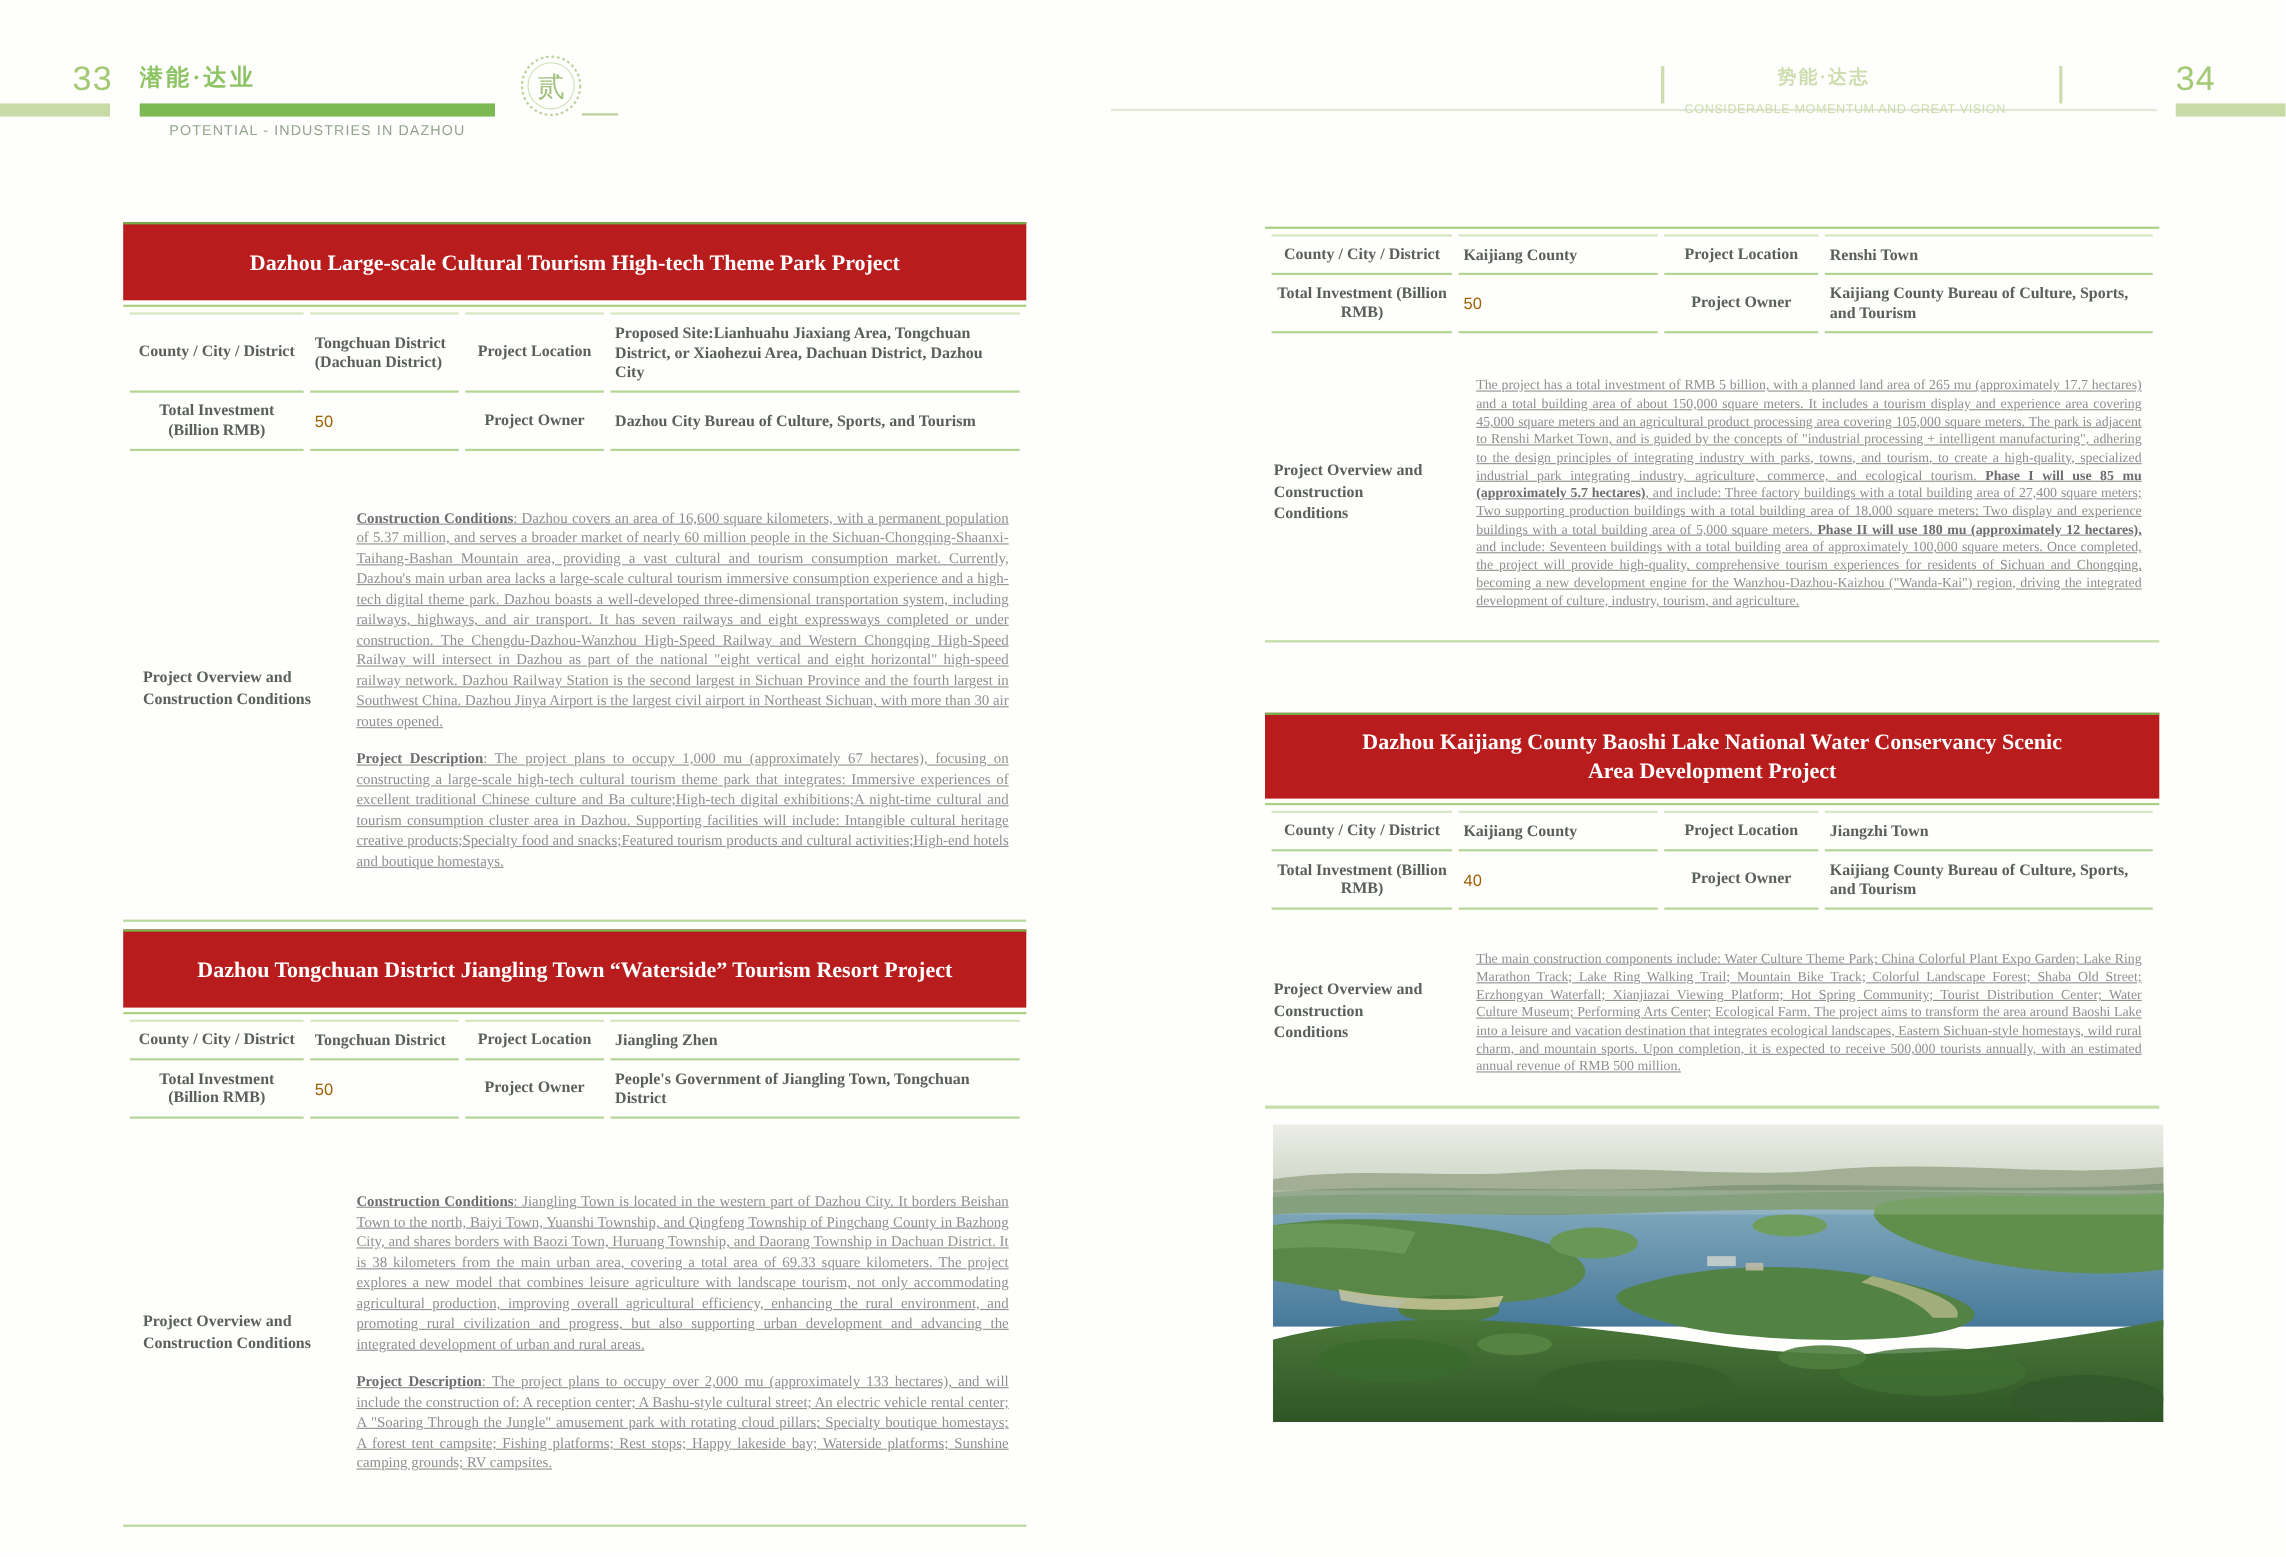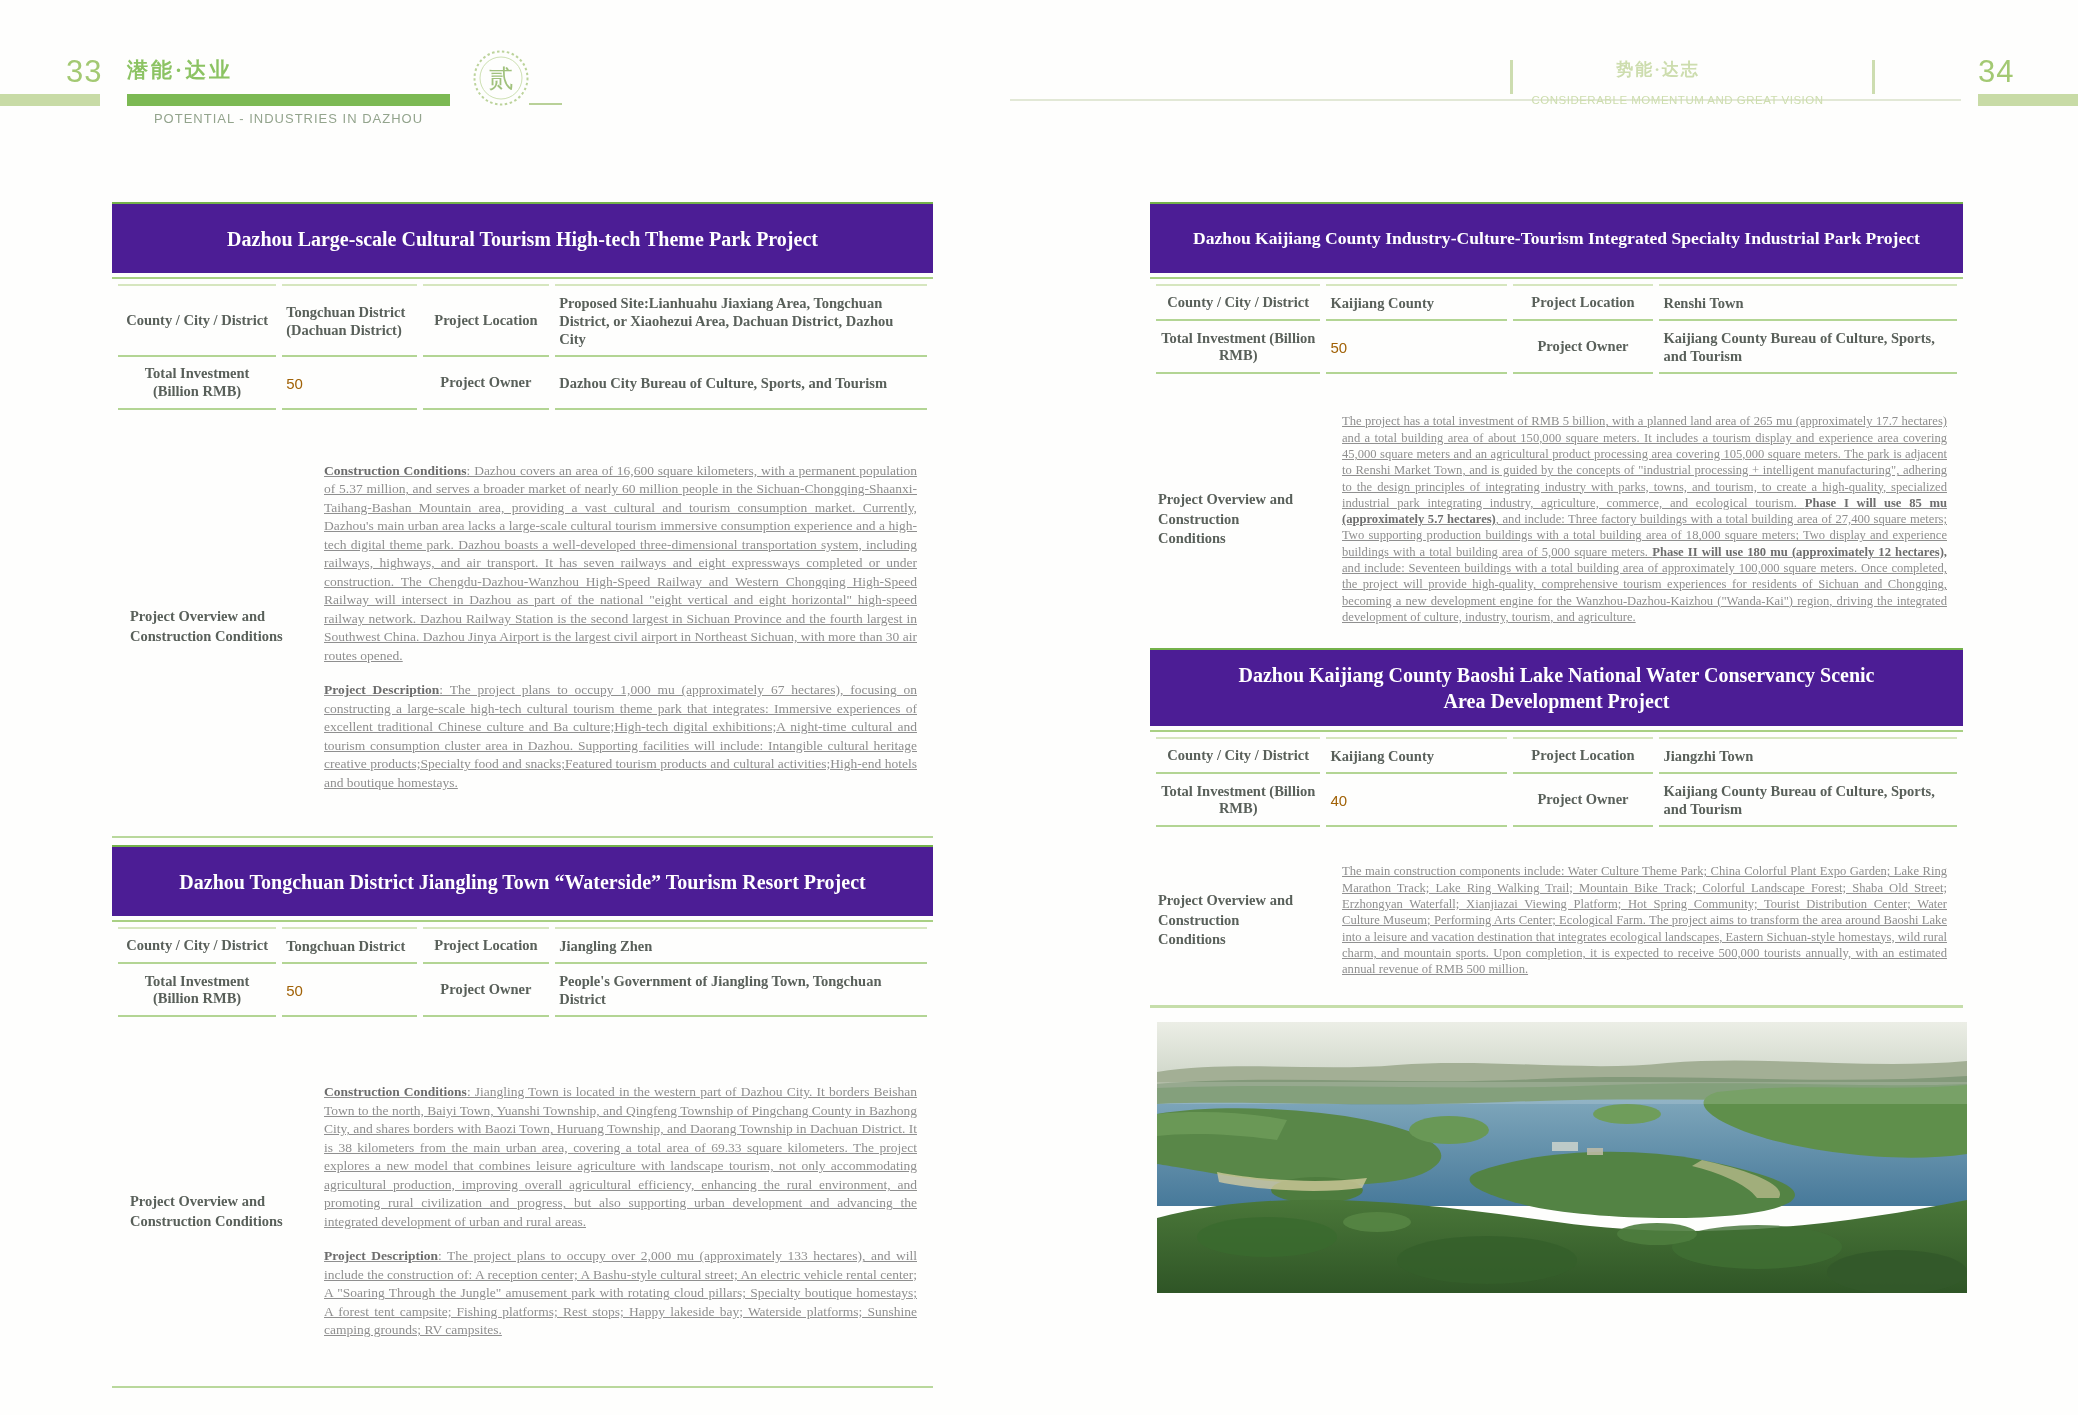--- a/index.html
+++ b/index.html
@@ -26,21 +26,21 @@
   .seal{position:absolute;left:472px;top:49px;}
   .seal-line{position:absolute;left:529px;top:103px;width:33px;height:2px;background:#b9d198;}
 
   
   .proj{position:absolute;}
   .p0{left:112px;top:202px;width:821px;}
   .p1{left:112px;top:845px;width:821px;}
   .p2{left:1150px;top:202px;width:813px;}
   .p3{left:1150px;top:648px;width:813px;}
 
-  .title-bar{min-height:71px;background:#4c1d95;border-top:2px solid #74b14b;
+  .title-bar{min-height:71px;background:#b91c1c;border-top:2px solid #74b14b;
              display:flex;align-items:center;justify-content:center;text-align:center;
              color:#ffffff;font-weight:bold;font-size:20px;line-height:1.3;padding:0 30px;
              box-sizing:border-box;}
   .title-sm{font-size:17.6px;padding:0 14px;}
   .title-2ln{padding:12px 70px;}
   .title-underline{height:2px;background:#a9d084;margin-top:4px;}
 
   table.info{width:100%;border-collapse:separate;border-spacing:6px 0;margin-top:5px;
              table-layout:fixed;}
   table.info td{vertical-align:middle;padding:8px 4px 7px 4px;
@@ -161,21 +161,20 @@
       <div class="lab">Project Overview and Construction Conditions</div>
       <div class="txt">
         <p><b>Construction Conditions</b><span>: Jiangling Town is located in the western part of Dazhou City. It borders Beishan Town to the north, Baiyi Town, Yuanshi Township, and Qingfeng Township of Pingchang County in Bazhong City, and shares borders with Baozi Town, Huruang Township, and Daorang Township in Dachuan District. It is 38 kilometers from the main urban area, covering a total area of 69.33 square kilometers. The project explores a new model that combines leisure agriculture with landscape tourism, not only accommodating agricultural production, improving overall agricultural efficiency, enhancing the rural environment, and promoting rural civilization and progress, but also supporting urban development and advancing the integrated development of urban and rural areas.</span></p>
         <p><b>Project Description</b><span>: The project plans to occupy over 2,000 mu (approximately 133 hectares), and will include the construction of: A reception center; A Bashu-style cultural street; An electric vehicle rental center; A "Soaring Through the Jungle" amusement park with rotating cloud pillars; Specialty boutique homestays; A forest tent campsite; Fishing platforms; Rest stops; Happy lakeside bay; Waterside platforms; Sunshine camping grounds; RV campsites.</span></p>
       </div>
     </div>
     <div class="sect-div dv2"></div>
   </div>
 
   <div class="proj p2">
-    <div class="title-bar title-sm">Dazhou Kaijiang County Industry-Culture-Tourism Integrated Specialty Industrial Park Project</div>
     <div class="title-underline"></div>
     <table class="info">
       <colgroup>
           <col style="width:21%">
           <col style="width:23%">
           <col style="width:18%">
           <col style="width:38%">
         </colgroup>
       <tbody>
           <tr class="r1">

